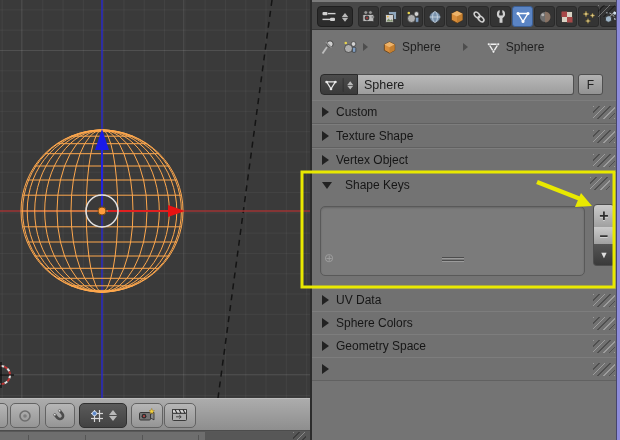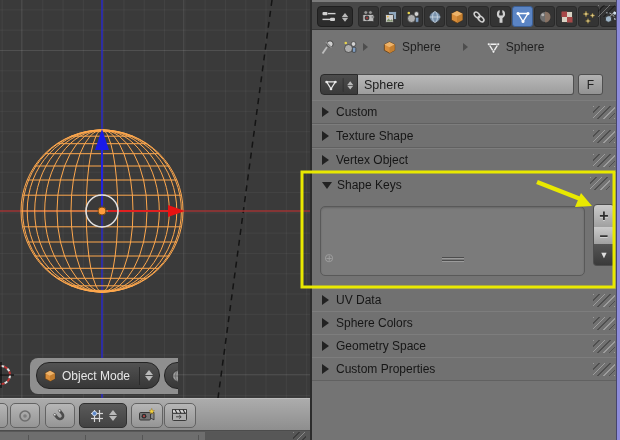--- a/index.html
+++ b/index.html
@@ -55,21 +55,21 @@
   
   .prow{position:absolute;left:0;width:310px;height:24px;background:#717171;border-top:1px solid #7d7d7d;border-bottom:1px solid #616161;
     display:flex;align-items:center;padding-left:10px;box-sizing:border-box;gap:7px;}
   .prow .lbl, .skhead .lbl{font-size:12px;color:#161616;}
   .exp{width:0;height:0;}
   .exp.closed{border-left:7px solid #222;border-top:5px solid transparent;border-bottom:5px solid transparent;}
   .exp.open{border-top:7px solid #222;border-left:5px solid transparent;border-right:5px solid transparent;}
   .rowgrip{right:7px;top:5px;width:22px;height:13px;}
   
   .skpanel{position:absolute;left:0;top:172px;width:310px;height:116px;background:#737373;border-top:1px solid #7d7d7d;box-sizing:border-box;}
-  .skhead{position:absolute;left:10px;top:5px;display:flex;align-items:center;gap:5px;text-align:center;}
+  .skhead{position:absolute;left:10px;top:5px;display:flex;align-items:center;gap:13px;text-align:center;}
   .sklist{position:absolute;left:8px;top:33px;width:265px;height:70px;background:#7b7b7b;border:1px solid #595959;border-radius:5px;box-sizing:border-box;box-shadow:inset 0 1px 2px rgba(0,0,0,.18);}
   .plusdot{position:absolute;left:12px;top:79px;font-size:12px;color:#9d9d9d;line-height:12px;}
   .ghandle{position:absolute;left:130px;top:84px;width:22px;}
   .ghandle div{height:1px;background:#4d4d4d;border-bottom:1px solid #9b9b9b;margin-bottom:1px;}
   .skbtn{position:absolute;left:281px;width:22px;display:flex;align-items:center;justify-content:center;
     background:linear-gradient(#cbcbcb,#a0a0a0);border:1px solid #4d4d4d;box-sizing:border-box;
     font-weight:bold;color:#2e2e2e;text-shadow:0 1px 0 rgba(255,255,255,.45);}
   .skadd{top:31px;height:24px;border-radius:4px 4px 0 0;font-size:16px;}
   .skrem{top:54px;height:18px;font-size:15px;border-top:none;}
   .skspec{top:71px;height:22px;border-radius:0 0 4px 4px;border-top:none;background:linear-gradient(#565656,#3a3a3a);color:#dedede;text-shadow:none;font-size:9px;}
@@ -134,41 +134,20 @@
       </g>
 
       <g>
         <circle cx="1" cy="375" r="9" stroke="#e0e0e0" stroke-width="2" stroke-dasharray="3.5 3.5" fill="none"></circle>
         <circle cx="1" cy="375" r="9" stroke="#c23333" stroke-width="2" stroke-dasharray="3.5 3.5" stroke-dashoffset="3.5" fill="none"></circle>
         <line x1="-8" y1="375" x2="14" y2="375" stroke="#0e0e0e" stroke-width="1.2"></line>
         <line x1="1" y1="362" x2="1" y2="388" stroke="#0e0e0e" stroke-width="1.2"></line>
       </g>
     </svg>
 
-    <div class="modebar">
-      <div class="modepill">
-        <svg width="14" height="14" viewBox="0 0 16 16">
-          <path d="M8,2 L13.5,4.8 L13.5,11 L8,14 L2.5,11 L2.5,4.8 Z" fill="#d98e3c" stroke="#5a3a14" stroke-width="0.8"></path>
-          <path d="M8,2 L13.5,4.8 L8,7.6 L2.5,4.8 Z" fill="#edb36a"></path>
-          <path d="M8,7.6 L13.5,4.8 L13.5,11 L8,14 Z" fill="#c47f30"></path>
-        </svg>
-        <span class="lbl">Object Mode</span>
-        <span class="arrcol">
-            <span class="tri-up"></span>
-            <span class="tri-dn"></span>
-          </span>
-      </div>
-      <div class="globebtn">
-        <svg width="16" height="16" viewBox="0 0 16 16">
-          <circle cx="8" cy="8" r="5.5" fill="#9a9a9a" stroke="#333" stroke-width="1"></circle>
-          <ellipse cx="8" cy="8" rx="2.4" ry="5.5" fill="none" stroke="#6b6b6b" stroke-width="0.9"></ellipse>
-          <line x1="2.5" y1="8" x2="13.5" y2="8" stroke="#6b6b6b" stroke-width="0.9"></line>
-        </svg>
-      </div>
-    </div>
 
     <div class="vphdr">
       <div class="vbtn" style="left:-12px;width:20px;"></div>
       <div class="vbtn" style="left:10px;width:30px;">
         <svg width="16" height="16" viewBox="0 0 16 16">
           <circle cx="8" cy="8" r="5" fill="none" stroke="#6e6e6e" stroke-width="1.6"></circle>
             <circle cx="8" cy="8" r="1.8" fill="#7e7e7e"></circle>
         </svg>
       </div>
       <div class="vbtn" style="left:45px;width:30px;">
@@ -432,21 +411,20 @@
       <span class="lbl">Sphere Colors</span>
       <span class="grip rowgrip"></span>
     </div>
     <div class="prow" style="top:334px">
       <span class="exp closed"></span>
       <span class="lbl">Geometry Space</span>
       <span class="grip rowgrip"></span>
     </div>
     <div class="prow" style="top:357px">
       <span class="exp closed"></span>
-      <span class="lbl">Custom Properties</span>
       <span class="grip rowgrip"></span>
     </div>
   </div>
 
   <svg class="anno" width="620" height="440">
     <rect x="302" y="172" width="312" height="115" fill="none" stroke="#e9e900" stroke-width="3"></rect>
     <path d="M537,182 L583,200" stroke="#e9e900" stroke-width="4.5" fill="none"></path>
     <polygon points="592,206 575,207 581,193" fill="#e9e900"></polygon>
   </svg>
 

